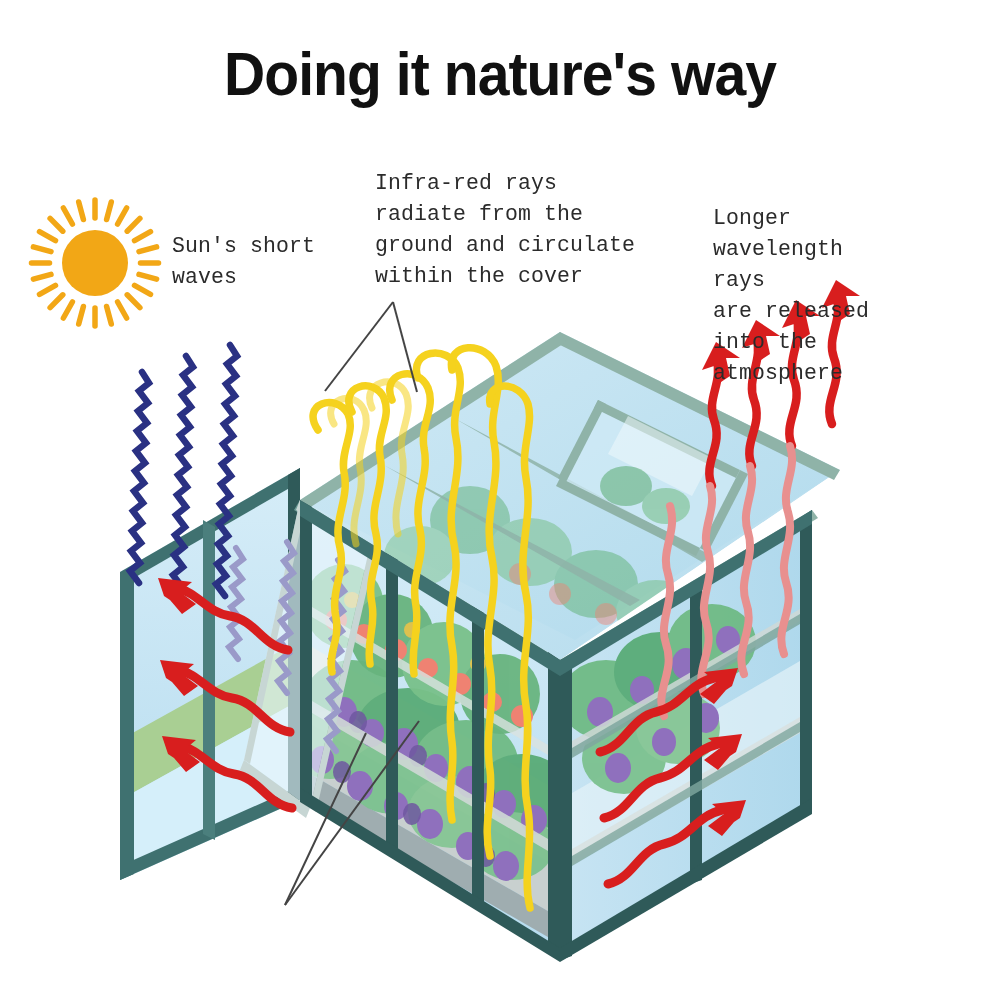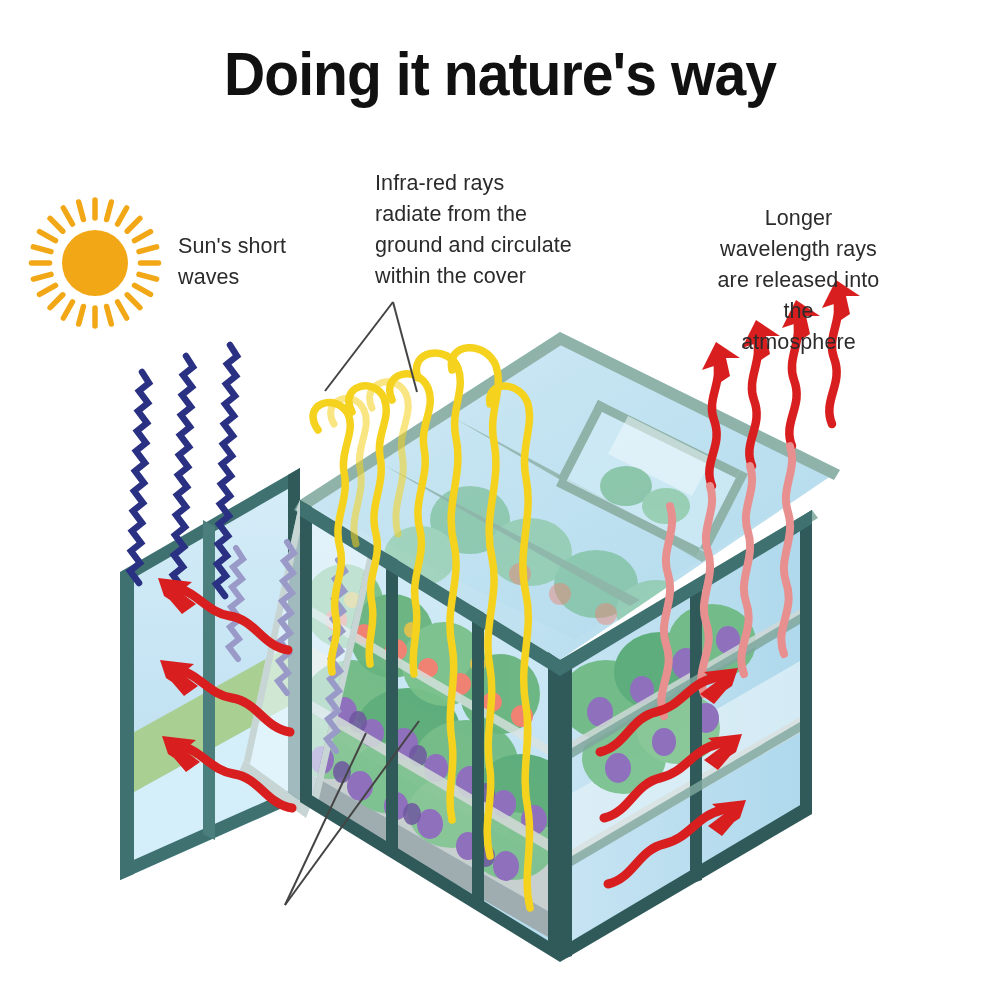--- a/index.html
+++ b/index.html
@@ -23,30 +23,30 @@
     letter-spacing:-1px;
     color:#111111;
     transform:scaleX(0.92);
     transform-origin:50% 50%;
     white-space:nowrap;
   }
 
   
   .label{
     position:absolute;
-    font-family:Liberation Sans, sans-serif;
+    font-family:Liberation Mono, monospace;
     font-size:21.5px;
     line-height:31px;
     color:#2b2b2b;
     white-space:pre-line;
     letter-spacing:0.1px;
   }
-  #label-sun      { left:178px; top:231px; }
+  #label-sun      { left:172px; top:231px; }
   #label-infrared { left:375px; top:168px; }
-  #label-longer   { left:713px; top:203px;text-align:center; }
+  #label-longer   { left:713px; top:203px; }
   #label-warm     { left:813px; top:568px; }
   #label-ground   { left:44px;  top:878px; }
 
   
   svg.art{position:absolute;left:0;top:0;width:1000px;height:1000px;}
 </style>
 </head>
 <body>
 
 <div id="stage">

